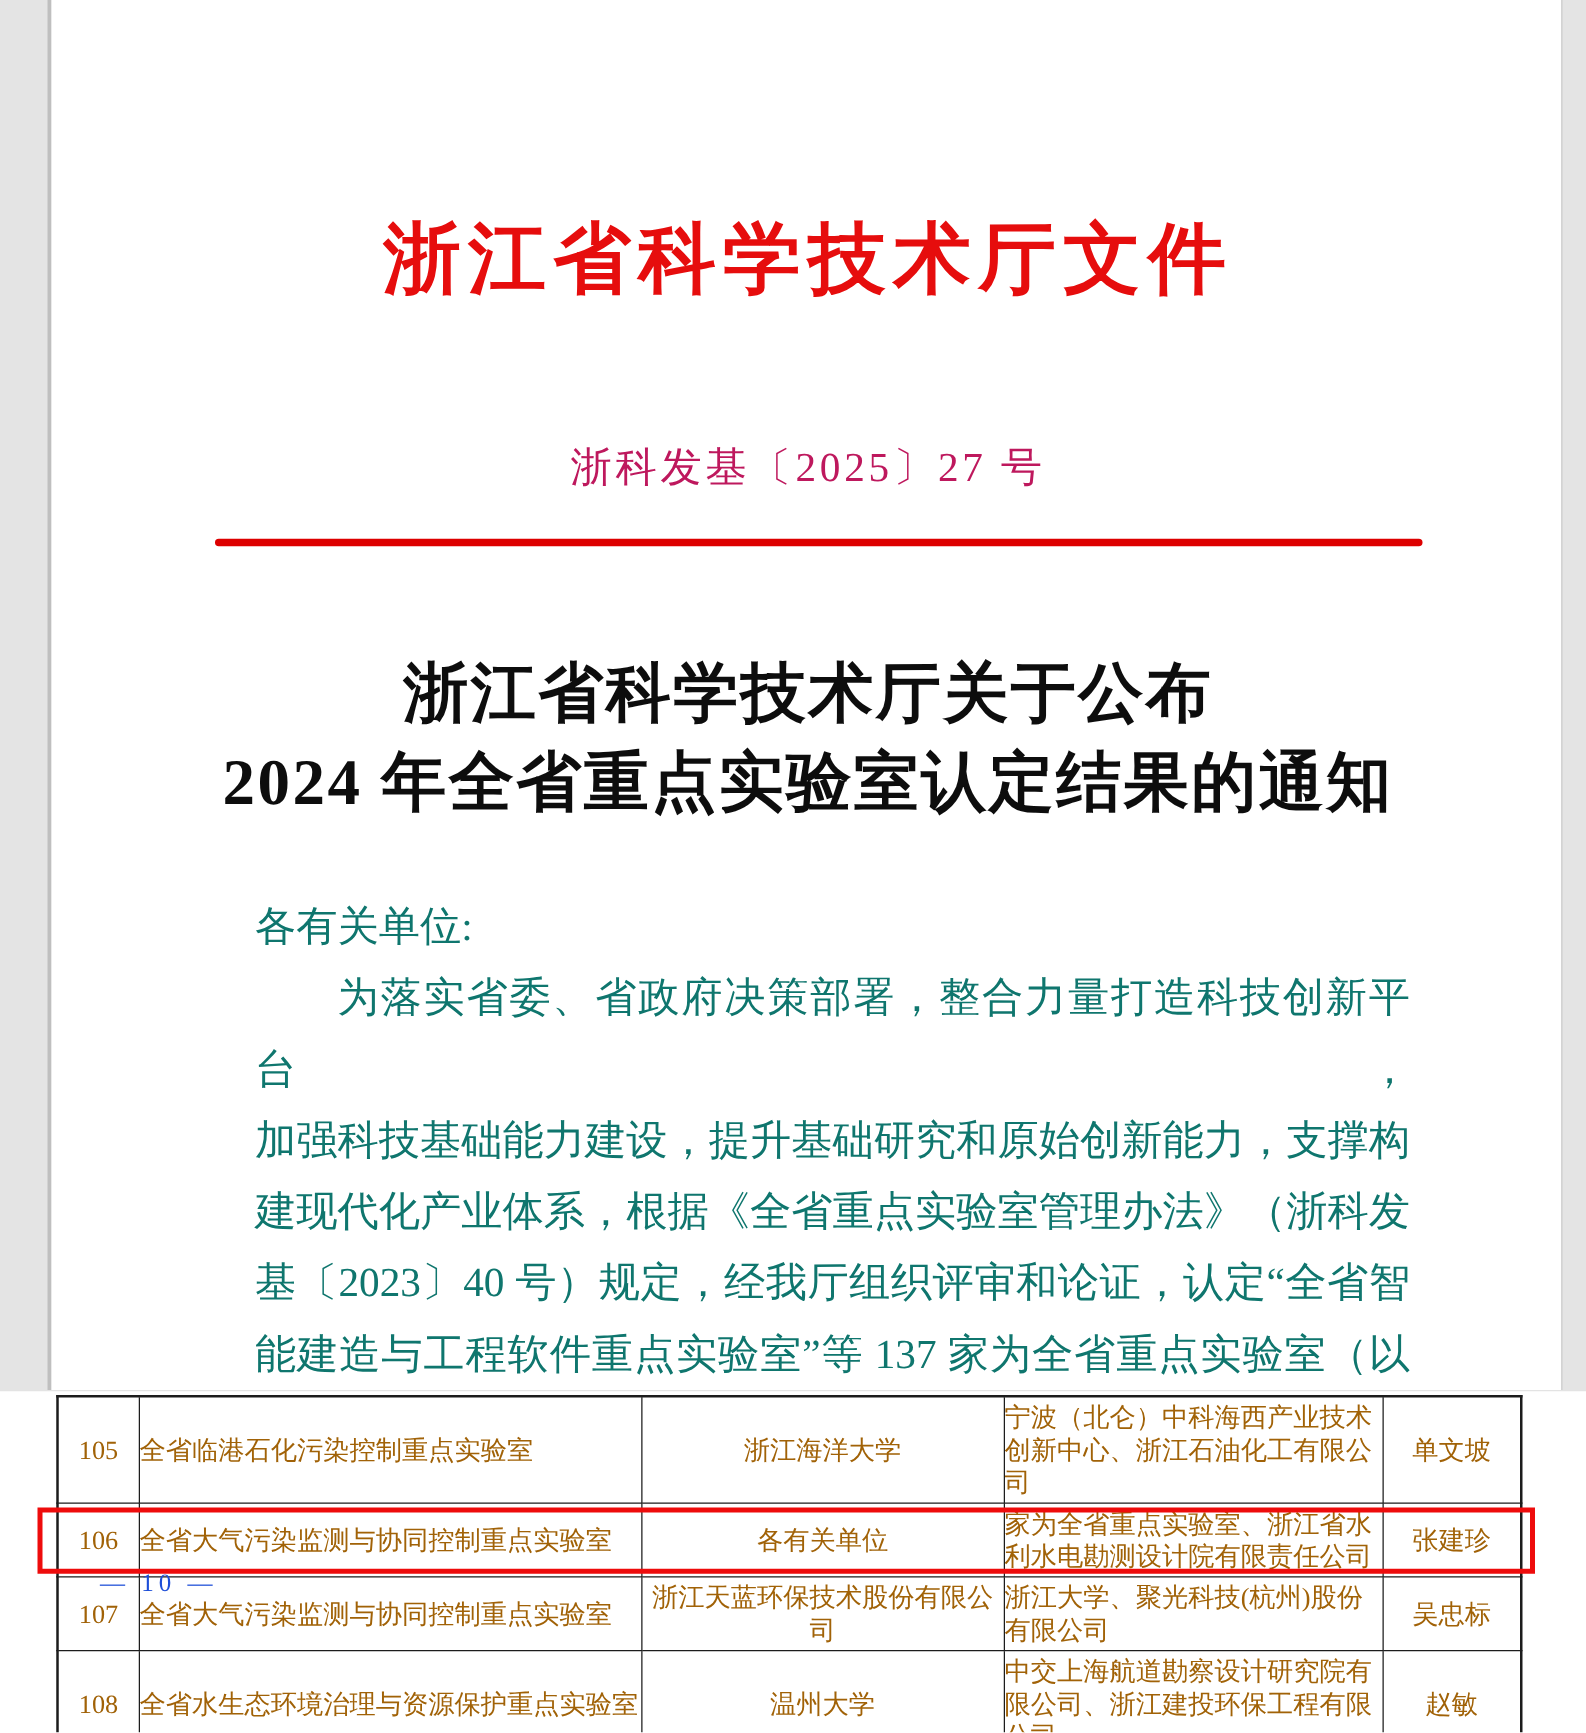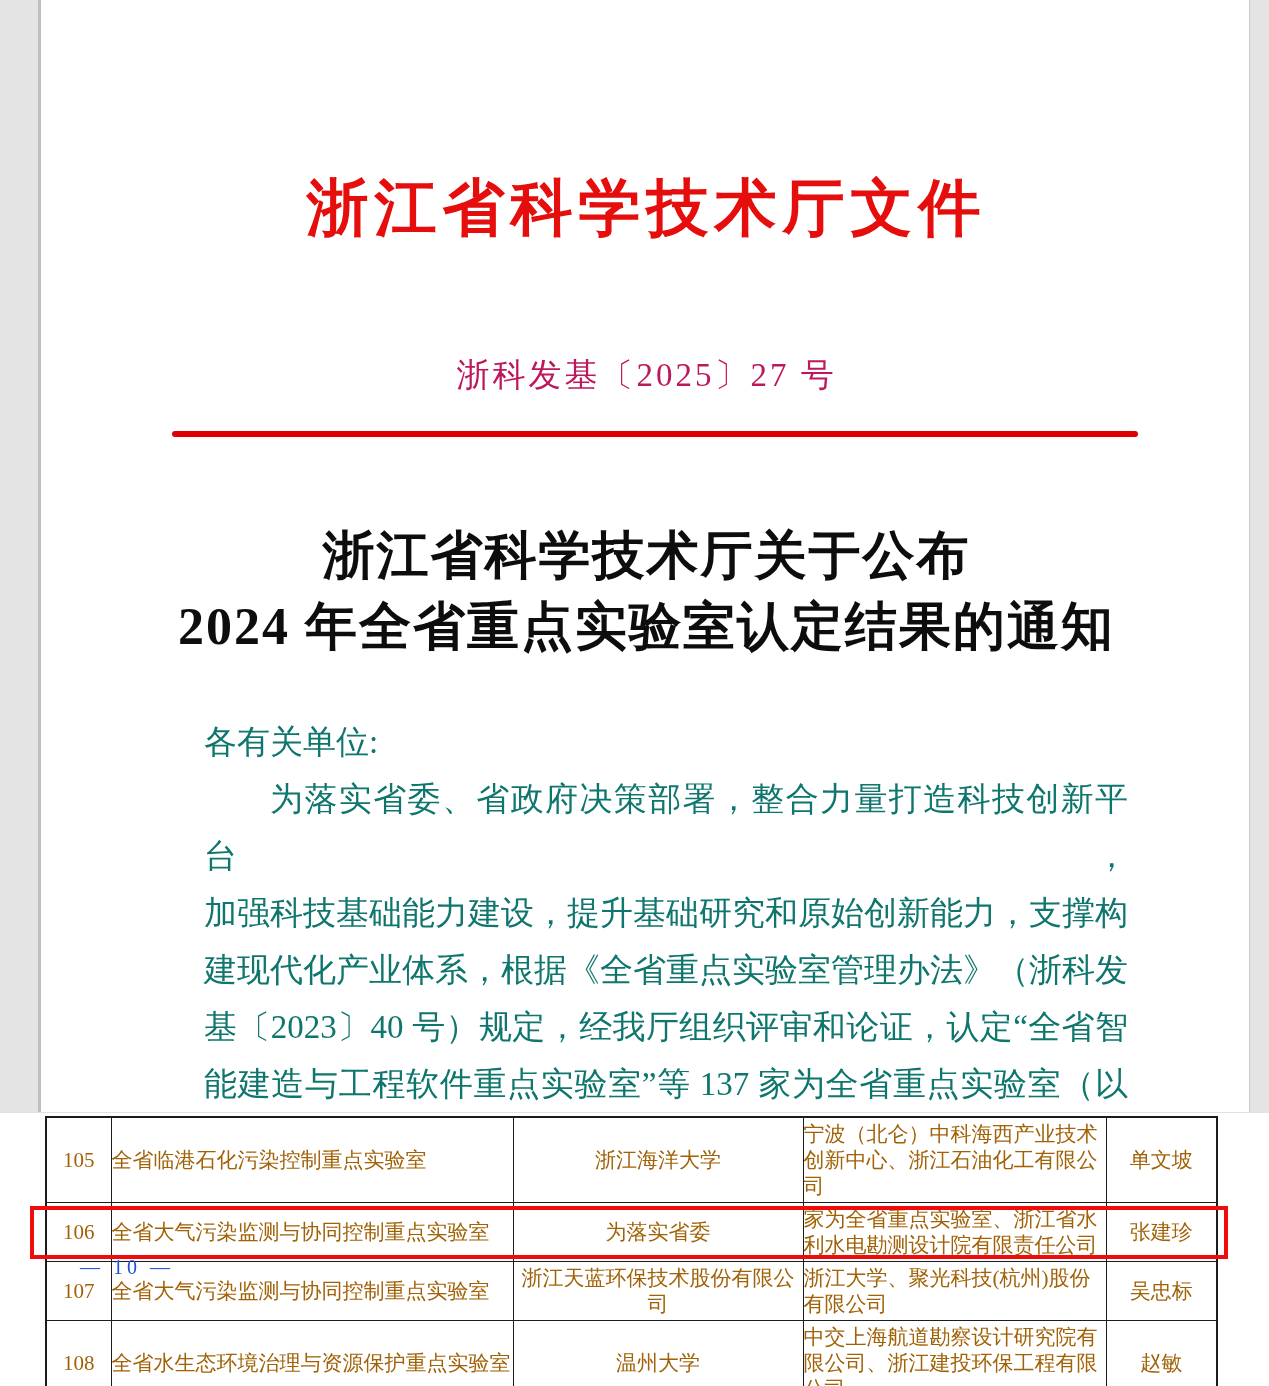--- a/index.html
+++ b/index.html
@@ -149,21 +149,21 @@
         <tr class="r-105">
           <td class="c-no">105</td>
           <td class="c-lab">全省临港石化污染控制重点实验室</td>
           <td class="c-host">浙江海洋大学</td>
           <td class="c-part">宁波（北仑）中科海西产业技术创新中心、浙江石油化工有限公司</td>
           <td class="c-dir">单文坡</td>
         </tr>
         <tr class="r-106">
           <td class="c-no">106</td>
           <td class="c-lab">全省大气污染监测与协同控制重点实验室</td>
-          <td class="c-host">为落实省委</td>
+          <td class="c-host">各有关单位</td>
           <td class="c-part">家为全省重点实验室、浙江省水利水电勘测设计院有限责任公司</td>
           <td class="c-dir">张建珍</td>
         </tr>
         <tr class="r-107">
           <td class="c-no">107</td>
           <td class="c-lab">全省大气污染监测与协同控制重点实验室</td>
           <td class="c-host">浙江天蓝环保技术股份有限公司</td>
           <td class="c-part">浙江大学、聚光科技(杭州)股份有限公司</td>
           <td class="c-dir">吴忠标</td>
         </tr>

